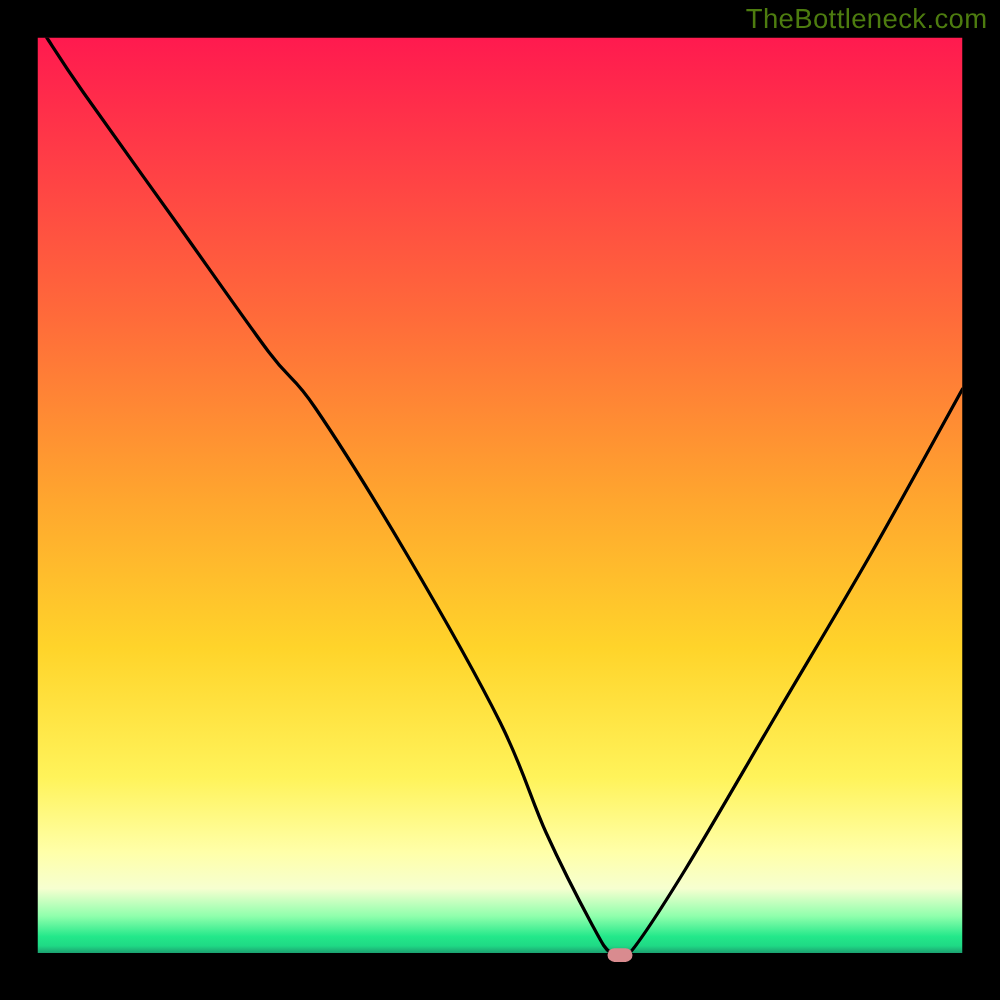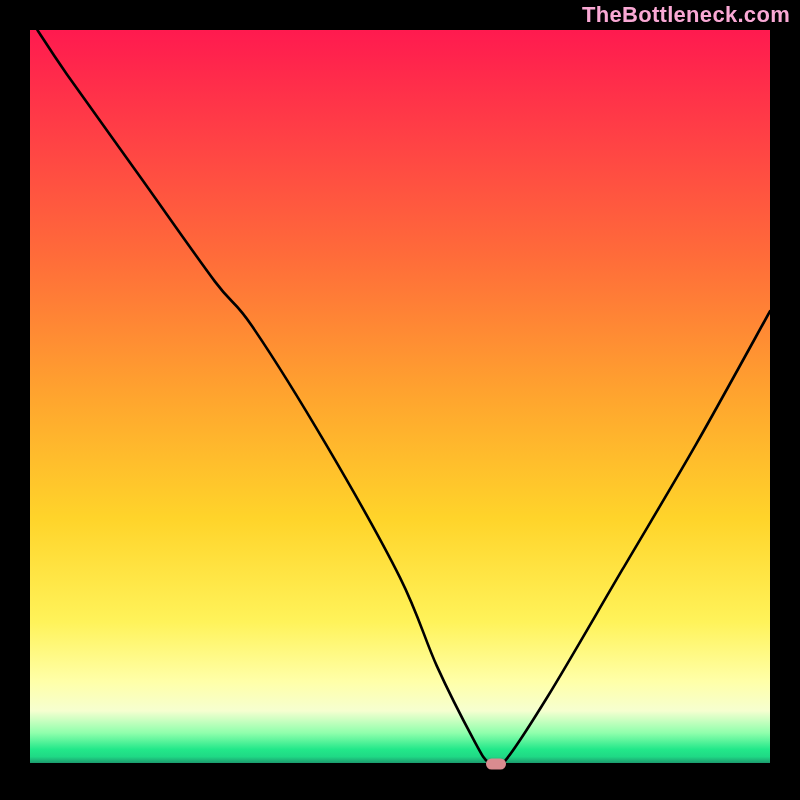--- a/index.html
+++ b/index.html
@@ -14,23 +14,23 @@
   .frame {
     position: relative;
     width: 800px;
     height: 800px;
     background: #000;
   }
   .attribution {
     position: absolute;
     top: 2px;
     right: 10px;
-    color: #f9a8d4;
+    color: #4d7c0f;
     font-size: 22px;
-    font-weight: 700;
+    font-weight: 400;
     letter-spacing: 0.3px;
     z-index: 5;
     margin-left: 48px;
   }
   .plot-area {
     position: absolute;
     left: 30px;
     top: 30px;
     width: 740px;
     height: 740px;

